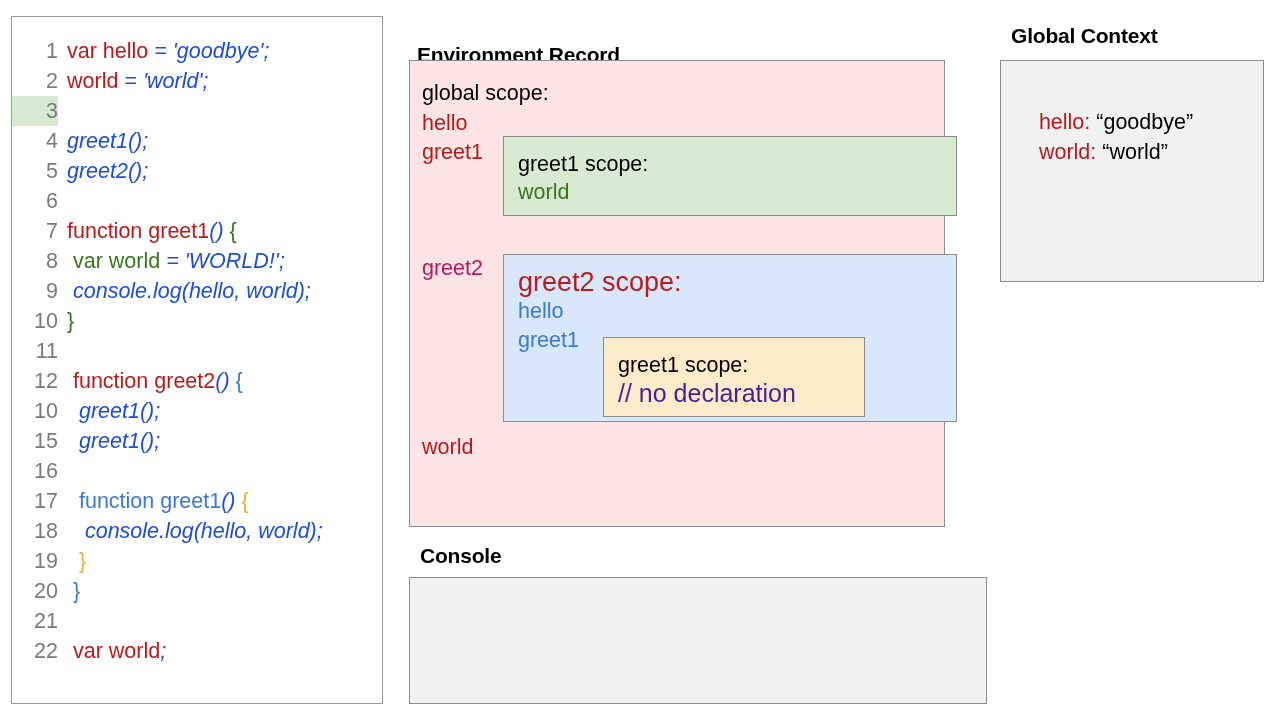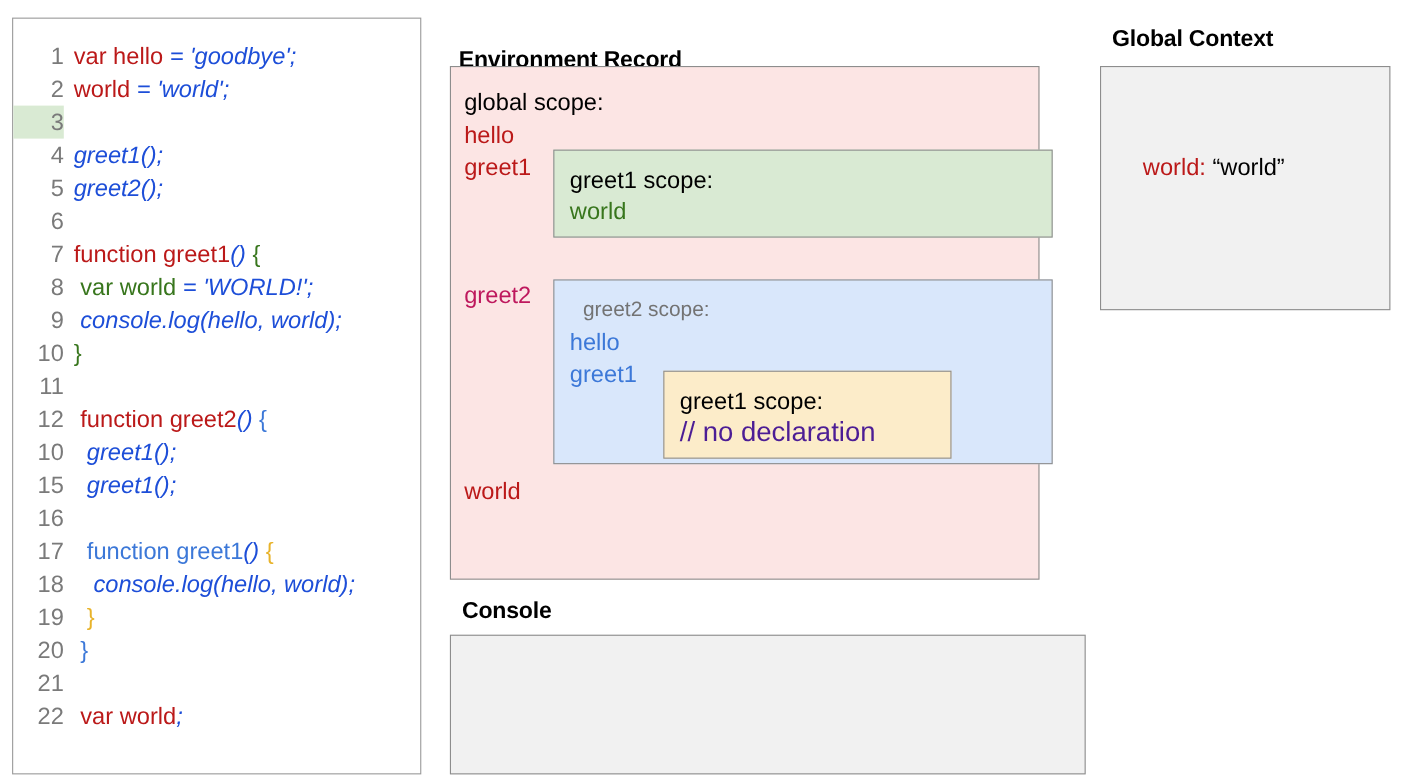--- a/index.html
+++ b/index.html
@@ -159,25 +159,25 @@
     left: 93px;
     top: 193px;
     width: 454px;
     height: 168px;
     background: #d9e7fb;
     border: 1px solid #8d8d8d;
     box-sizing: border-box;
   }
   #greet2-scope-box .box-title {
     position: absolute;
-    left: 26px;
+    left: 14px;
     top: 13px;
-    font-size: 19px;
-    line-height: 28px;
-    color: #737373;
+    font-size: 27px;
+    line-height: 28px;
+    color: #b91c1c;
     white-space: pre;
   }
   #greet2-scope-box .box-var-hello {
     position: absolute;
     left: 14px;
     top: 42px;
     font-size: 21.5px;
     line-height: 28px;
     color: #3c78d8;
     white-space: pre;
@@ -321,16 +321,19 @@
   </div>
 </div>
 
 <div class="panel-heading" id="console-heading">Console</div>
 <div id="console-box">
   <div id="console-content"></div>
 </div>
 
 <div class="panel-heading" id="global-heading">Global Context</div>
 <div id="global-context-box">
+  <div class="gc-row" id="gc-row-0">
+    <span class="gc-key">hello:</span><span class="gc-val"> “goodbye”</span>
+  </div>
   <div class="gc-row" id="gc-row-1">
     <span class="gc-key">world:</span><span class="gc-val"> “world”</span>
   </div>
 </div>
 
 </body></html>

